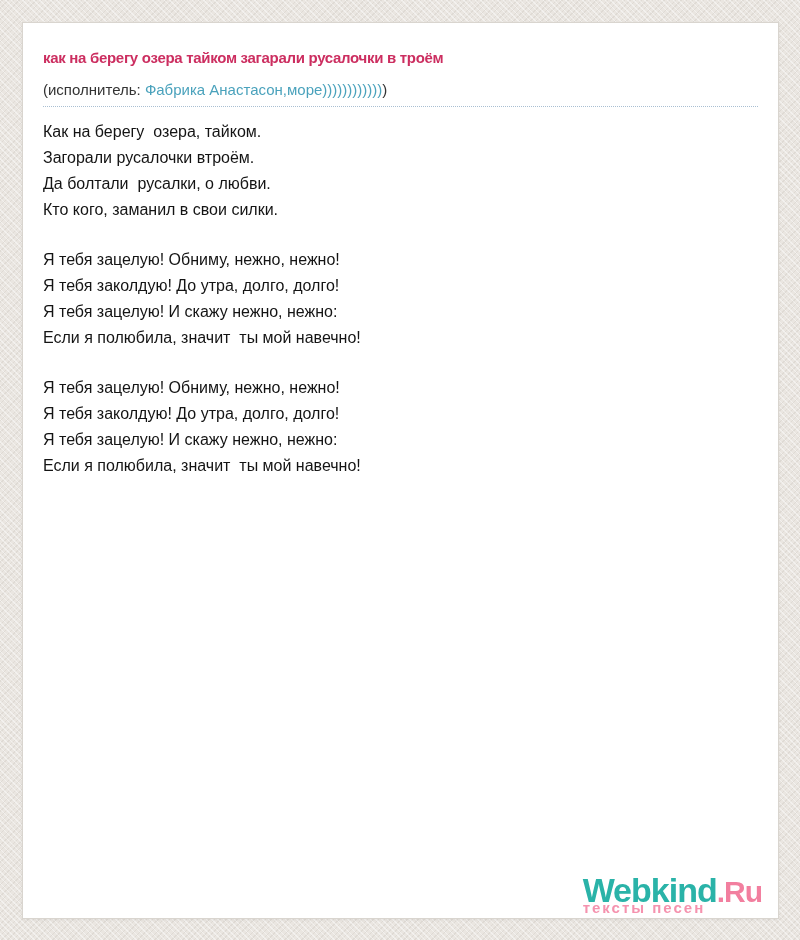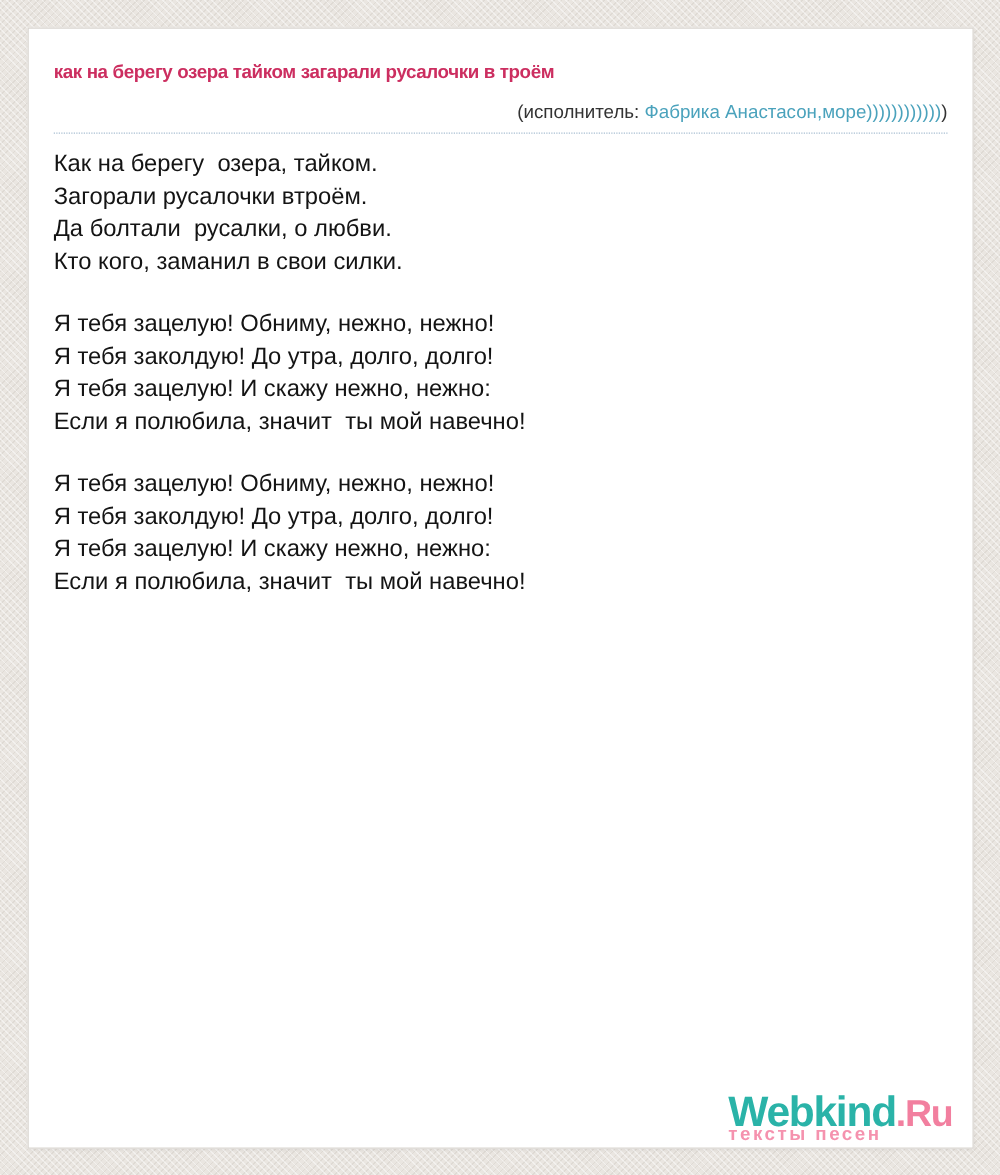--- a/index.html
+++ b/index.html
@@ -27,27 +27,26 @@
     font-weight: bold; letter-spacing: -0.3px;
     color: #cc2e60;
   }
   .title .t-line { display: block; white-space: nowrap; }
   .artist-line {
     margin: 0; padding-bottom: 7px;
     font-size: 15px; line-height: 18px;
     color: #333333;
     border-bottom: 1px dotted #a9bfd2;
     white-space: nowrap;
-    text-align: right;
   }
   .artist-link { color: #4aa2bc; text-decoration: none; cursor: pointer; }
   .lyrics { margin-top: 12px; }
   .lyrics p {
     white-space: pre-wrap;
-    font-size: 19px; line-height: 26px;
+    font-size: 16px; line-height: 26px;
     margin: 0 0 24px 0;
     color: #141414;
   }
   .logo {
     position: absolute; right: 16px; bottom: 3px;
     text-align: left; line-height: 1; cursor: pointer;
   }
   .logo-main {
     font-size: 34px; font-weight: bold; letter-spacing: -1px;
     color: #2ab3a8;

